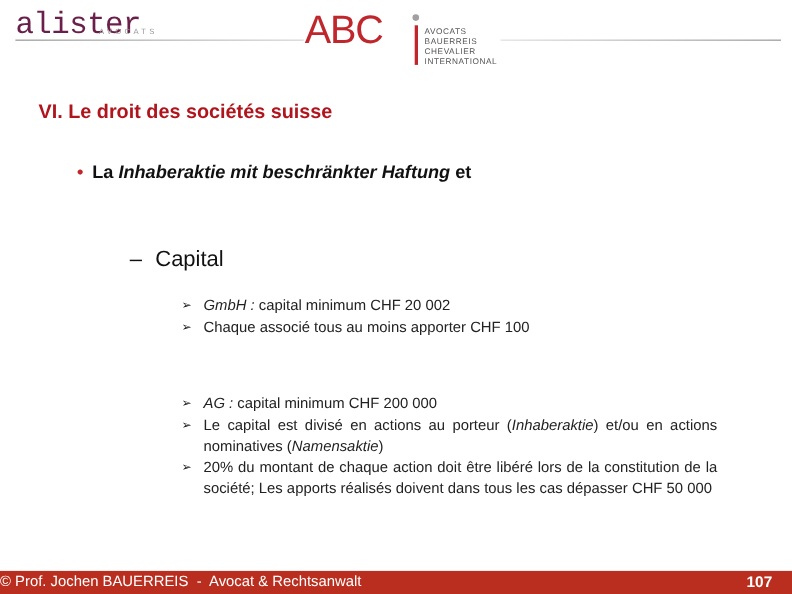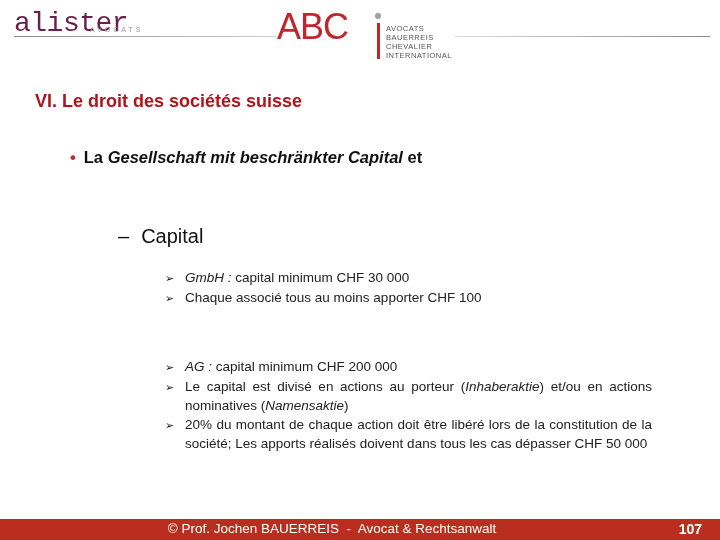--- a/index.html
+++ b/index.html
@@ -15,21 +15,21 @@
   .bullet1 { position:absolute; left:70px; top:143px; font-size:16.5px; font-weight:bold; line-height:28px; }
   .bullet1 .dot { color:#c0272d; margin-right:8px; }
   .bullet1 .cont { padding-left:18px; }
   .dash { position:absolute; left:118px; top:225px; font-size:20px; }
   .dash .d { margin-right:12px; }
   .items { position:absolute; left:165px; font-size:13.5px; color:#222; line-height:19px; }
   .item { display:flex; margin-bottom:0; }
   .arrow { width:20px; flex:none; color:#111; font-size:11px; padding-top:1px; }
   .it-text { width:467px; text-align:justify; }
   .footer { position:absolute; left:0; top:519px; width:720px; height:21px; background:#b92e1e; color:#fff; }
-  .footer-text { position:absolute; left:0; width:624px; text-align:center; top:2px; font-size:13.5px;padding-left:20px; }
+  .footer-text { position:absolute; left:0; width:624px; top:2px; font-size:13.5px; }
   .page { position:absolute; right:18px; top:2px; font-size:14px; font-weight:bold;margin-left:44px; }
 </style>
 </head>
 <body>
 
 <div class="hline" style="left:14px;width:262px;"></div>
 <div class="hline" style="left:455px;width:255px;background:linear-gradient(to right,#dcdcdc,#8a8a8a);"></div>
 
 <div class="alister">alister</div>
 <div class="alister-sub">AVOCATS</div>
@@ -40,29 +40,29 @@
 <div class="abci-lines">
   <div>AVOCATS</div>
   <div>BAUERREIS</div>
   <div>CHEVALIER</div>
   <div>INTERNATIONAL</div>
 </div>
 
 <div class="title">VI. Le droit des sociétés suisse</div>
 
 <div class="bullet1">
-  <div><span class="dot">•</span><span>La </span><i>Gesellschaft mit beschränkter Capital</i><span> et</span></div>
+  <div><span class="dot">•</span><span>La </span><i>Inhaberaktie mit beschränkter Haftung</i><span> et</span></div>
 </div>
 
 <div class="dash"><span class="d">–</span><span>Capital</span></div>
 
 <div class="items" style="top:268px;">
   <div class="item">
       <span class="arrow">➢</span>
-      <span class="it-text"><i>GmbH :</i><span> capital minimum CHF 30 000</span></span>
+      <span class="it-text"><i>GmbH :</i><span> capital minimum CHF 20 002</span></span>
     </div>
   <div class="item">
       <span class="arrow">➢</span>
       <span class="it-text">Chaque associé tous au moins apporter CHF 100</span>
     </div>
 </div>
 
 <div class="items" style="top:357px;">
   <div class="item">
       <span class="arrow">➢</span>

